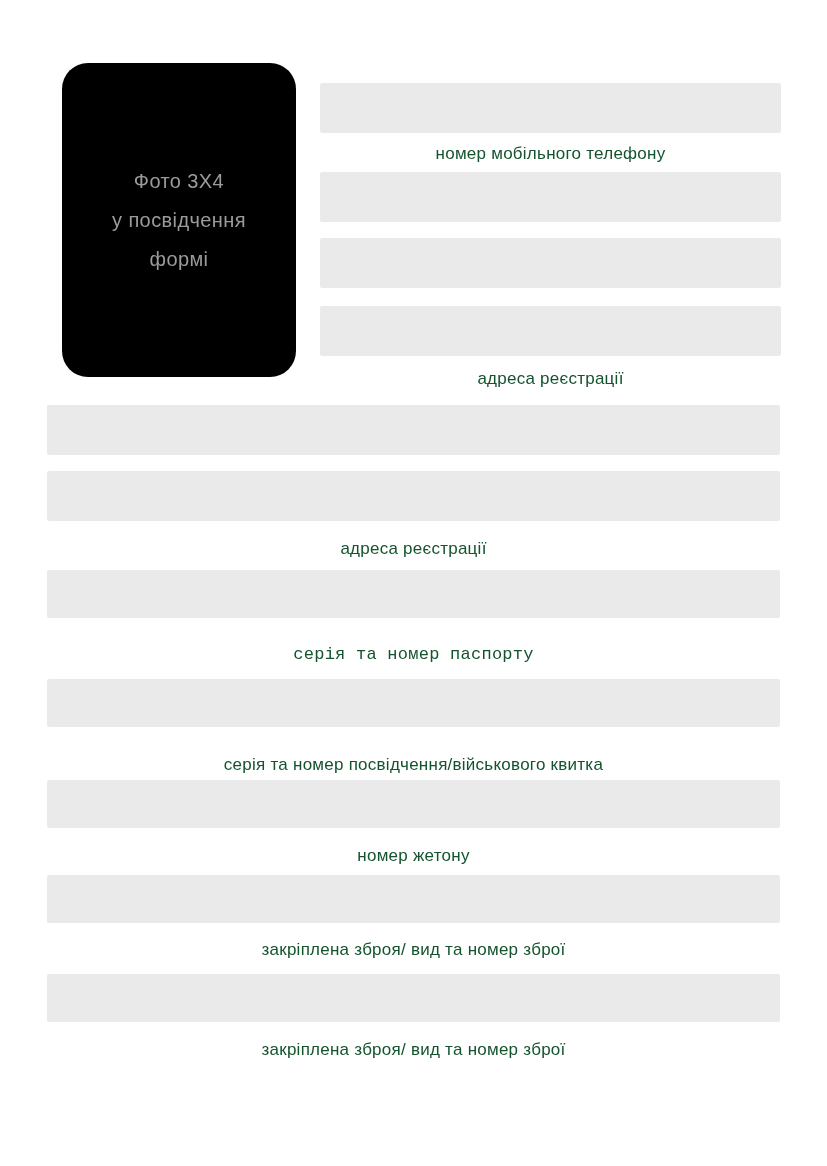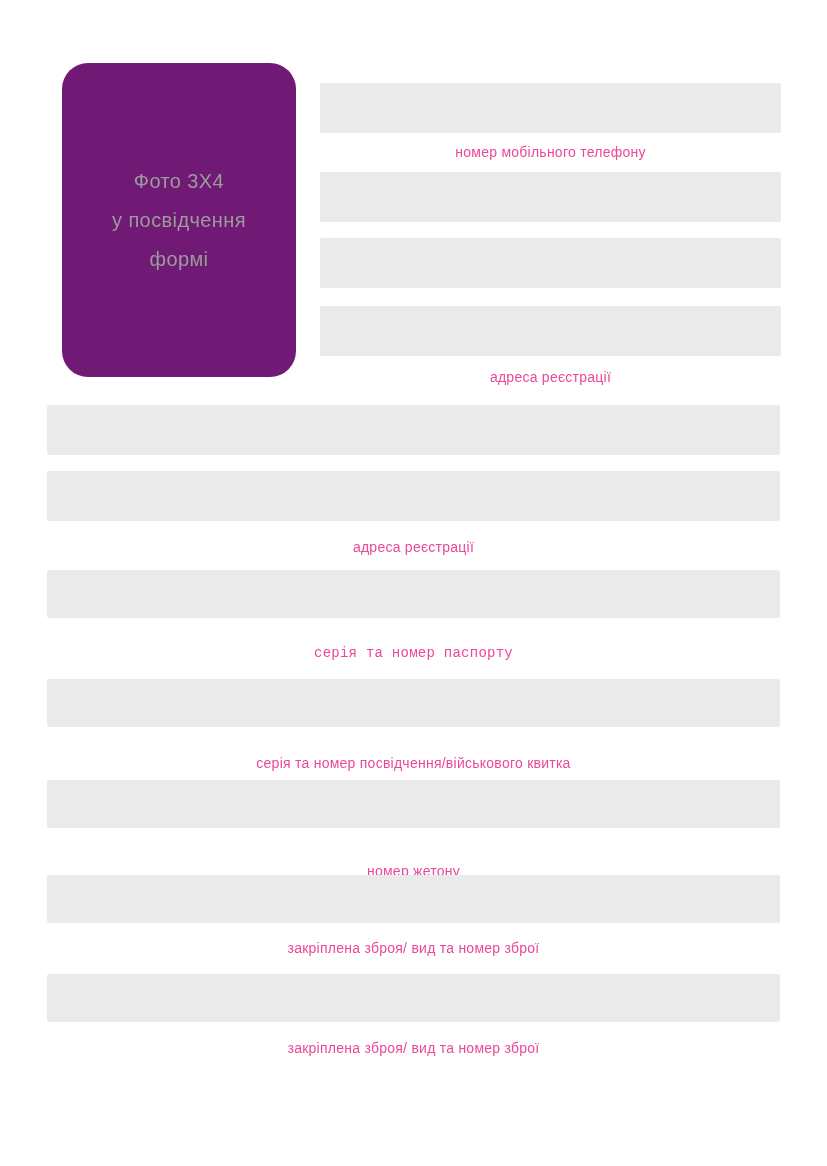--- a/index.html
+++ b/index.html
@@ -30,43 +30,43 @@
     border-radius: 2px;
   }
 
   
   .photo-card {
     position: absolute;
     left: 62px;
     top: 63px;
     width: 234px;
     height: 314px;
-    background: #701a75;
+    background: #000000;
     border-radius: 26px;
     display: flex;
     flex-direction: column;
     align-items: center;
     justify-content: center;
     gap: 19px;
   }
   .photo-card .photo-line {
     color: #9b9b9d;
     font-size: 20px;
     font-weight: 400;
     letter-spacing: 0.4px;
     line-height: 1;
     text-align: center;
     white-space: nowrap;
   }
 
   
   .caption {
     position: absolute;
-    color: #ec4899;
-    font-size: 14px;
+    color: #14532d;
+    font-size: 17px;
     font-weight: 400;
     letter-spacing: 0.25px;
     line-height: 1;
     text-align: center;
     white-space: nowrap;
   }
   .caption.right-col {
     left: 320px;
     width: 461px;
   }
@@ -107,21 +107,21 @@
   <div class="field-box" style="left:47px; top:570px; width:733px; height:48px;"></div>
 
   <div class="caption full-col" style="top:646px;font-family:Liberation Mono, monospace;">серія та номер паспорту</div>
 
   <div class="field-box" style="left:47px; top:679px; width:733px; height:48px;"></div>
 
   <div class="caption full-col" style="top:748px;margin-top:8px;">серія та номер посвідчення/військового квитка</div>
 
   <div class="field-box" style="left:47px; top:780px; width:733px; height:48px;"></div>
 
-  <div class="caption full-col" style="top:847px;margin-top:17px;">номер жетону</div>
+  <div class="caption full-col" style="top:847px;">номер жетону</div>
 
   <div class="field-box" style="left:47px; top:875px; width:733px; height:48px;"></div>
 
   <div class="caption full-col" style="top:941px;">закріплена зброя/ вид та номер зброї</div>
 
   <div class="field-box" style="left:47px; top:974px; width:733px; height:48px;"></div>
 
   <div class="caption full-col" style="top:1041px;">закріплена зброя/ вид та номер зброї</div>
 
 </div>

